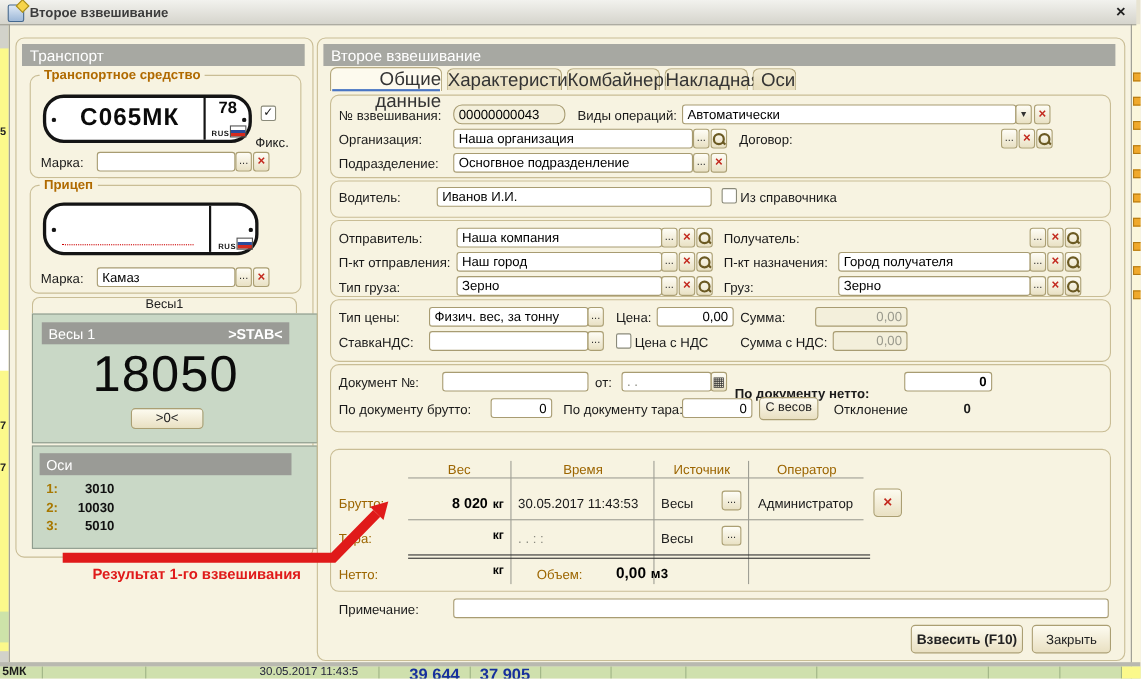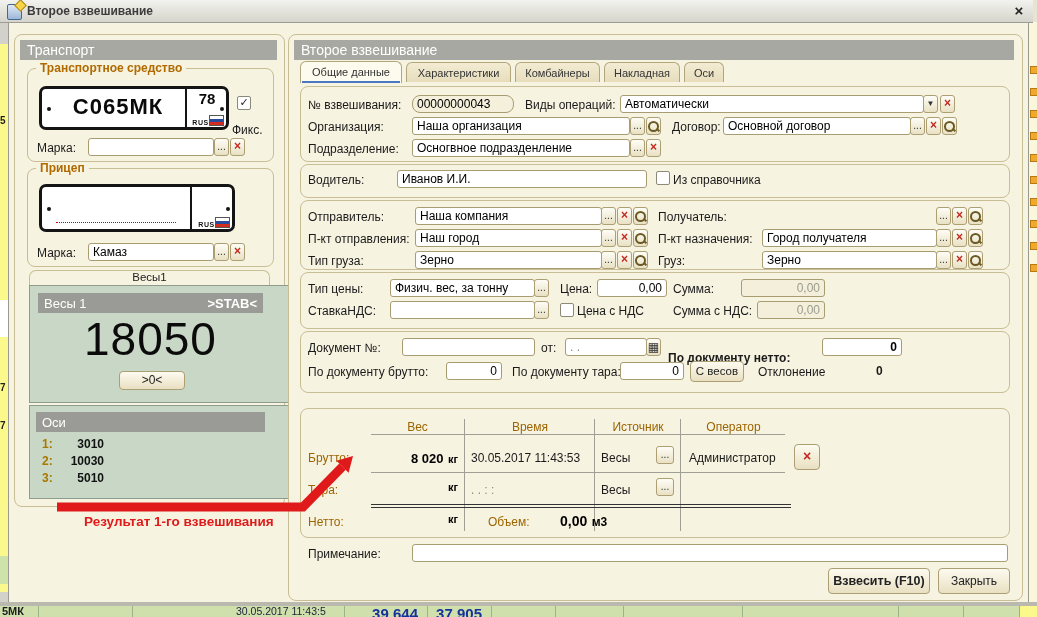--- a/index.html
+++ b/index.html
@@ -39,25 +39,25 @@
   .fld.num{text-align:right;}
   .fld.graytx{color:#8b8b80;}
   .mbtn{width:15px;height:18px;background:linear-gradient(#fefdf6,#e9e1c4);border:1px solid #ab9f73;border-radius:3px;font-size:10px;line-height:15px;text-align:center;color:#333;box-sizing:border-box;cursor:pointer;overflow:hidden;}
   .mbtn.red{color:#c3291f;font-weight:bold;font-size:12px;line-height:14px;}
   .mbtn.drop{font-size:8px;color:#333;line-height:16px;}
   .mag{position:relative;display:inline-block;width:7px;height:7px;border:2px solid #6b5a23;border-radius:50%;margin-top:3px;}
   .mag::after{content:"";position:absolute;left:6px;top:6px;width:4px;height:2px;background:#6b5a23;transform:rotate(45deg);}
   .cb{width:12px;height:12px;background:#fff;border:1px solid #8a8a7a;border-radius:2px;font-size:11px;line-height:11px;text-align:center;color:#1a1a1a;cursor:pointer;}
   .pushbtn{background:linear-gradient(#fdfbf0,#e9e0c2);border:1px solid #ab9f73;border-radius:4px;font-size:12px;color:#222;text-align:center;cursor:pointer;}
   
-  .tab{height:20px;background:linear-gradient(#f3ecd3,#e7ddbd);border:1px solid #b3a67a;border-bottom:none;border-radius:6px 6px 0 0;font-size:11px;line-height:20px;text-align:center;color:#333;cursor:pointer;box-sizing:border-box;}
+  .tab{height:20px;background:linear-gradient(#f3ecd3,#e7ddbd);border:1px solid #b3a67a;border-bottom:none;border-radius:6px 6px 0 0;font-size:17px;line-height:20px;text-align:right;color:#333;cursor:pointer;box-sizing:border-box;}
   .tab.active{background:#fdfaee;z-index:3;height:22px;}
   .tab.active::after{content:"";position:absolute;left:1px;right:1px;bottom:0;height:2px;background:#4a76c4;}
   
-  .plate{background:#fff;border:3px solid #141414;border-radius:7px;box-sizing:border-box;}
+  .plate{background:#fff;border:3px solid #141414;border-radius:19px;box-sizing:border-box;}
   .plate-div{position:absolute;top:0;bottom:0;width:2px;background:#141414;}
   .plate-dot{position:absolute;width:4px;height:4px;border-radius:50%;background:#141414;}
   .flag{display:inline-block;width:13px;height:9px;border:1px solid #555;vertical-align:middle;background:linear-gradient(#fff 33%,#2a4b9b 33%,#2a4b9b 66%,#d52b1e 66%);}
   .rus{font-size:7px;font-weight:bold;color:#141414;letter-spacing:0.5px;}
   
   .scalebox{background:#c9d8c6;border:1px solid #8f9c8d;padding-left:17px;}
   .scale-head{background:#9a9b96;color:#fff;}
   .weight-big{font-size:46px;color:#0b0b0b;letter-spacing:1px;text-align:center;line-height:50px;white-space:nowrap;}
   .axis-num{font-size:12px;font-weight:bold;color:#a87800;}
   .axis-val{font-size:12px;font-weight:bold;color:#111;text-align:right;}
@@ -185,21 +185,20 @@
   <div class="abs lbl" style="left:525px;top:98px;">Виды операций:</div>
   <div class="abs fld" style="left:620px;top:95px;width:294px;">Автоматически</div>
   <div class="abs mbtn drop" style="left:923px;top:95px;">▼</div>
   <div class="abs mbtn red" style="left:940px;top:95px;">×</div>
 
   <div class="abs lbl" style="left:308px;top:120px;">Организация:</div>
   <div class="abs fld" style="left:412px;top:117px;width:208px;">Наша организация</div>
   <div class="abs mbtn" style="left:630px;top:117px;">...</div>
   <div class="abs mbtn" style="left:646px;top:117px;"><span class="mag"></span></div>
   <div class="abs lbl" style="left:672px;top:120px;">Договор:</div>
-  <div class="abs fld" style="left:723px;top:117px;width:178px;">Основной договор</div>
   <div class="abs mbtn" style="left:910px;top:117px;">...</div>
   <div class="abs mbtn red" style="left:926px;top:117px;">×</div>
   <div class="abs mbtn" style="left:942px;top:117px;"><span class="mag"></span></div>
 
   <div class="abs lbl" style="left:308px;top:142px;">Подразделение:</div>
   <div class="abs fld" style="left:412px;top:139px;width:208px;">Осногвное подразденление</div>
   <div class="abs mbtn" style="left:630px;top:139px;">...</div>
   <div class="abs mbtn red" style="left:646px;top:139px;">×</div>
 
   <div class="abs grp" style="left:300px;top:164px;width:708px;height:32px;"></div>

